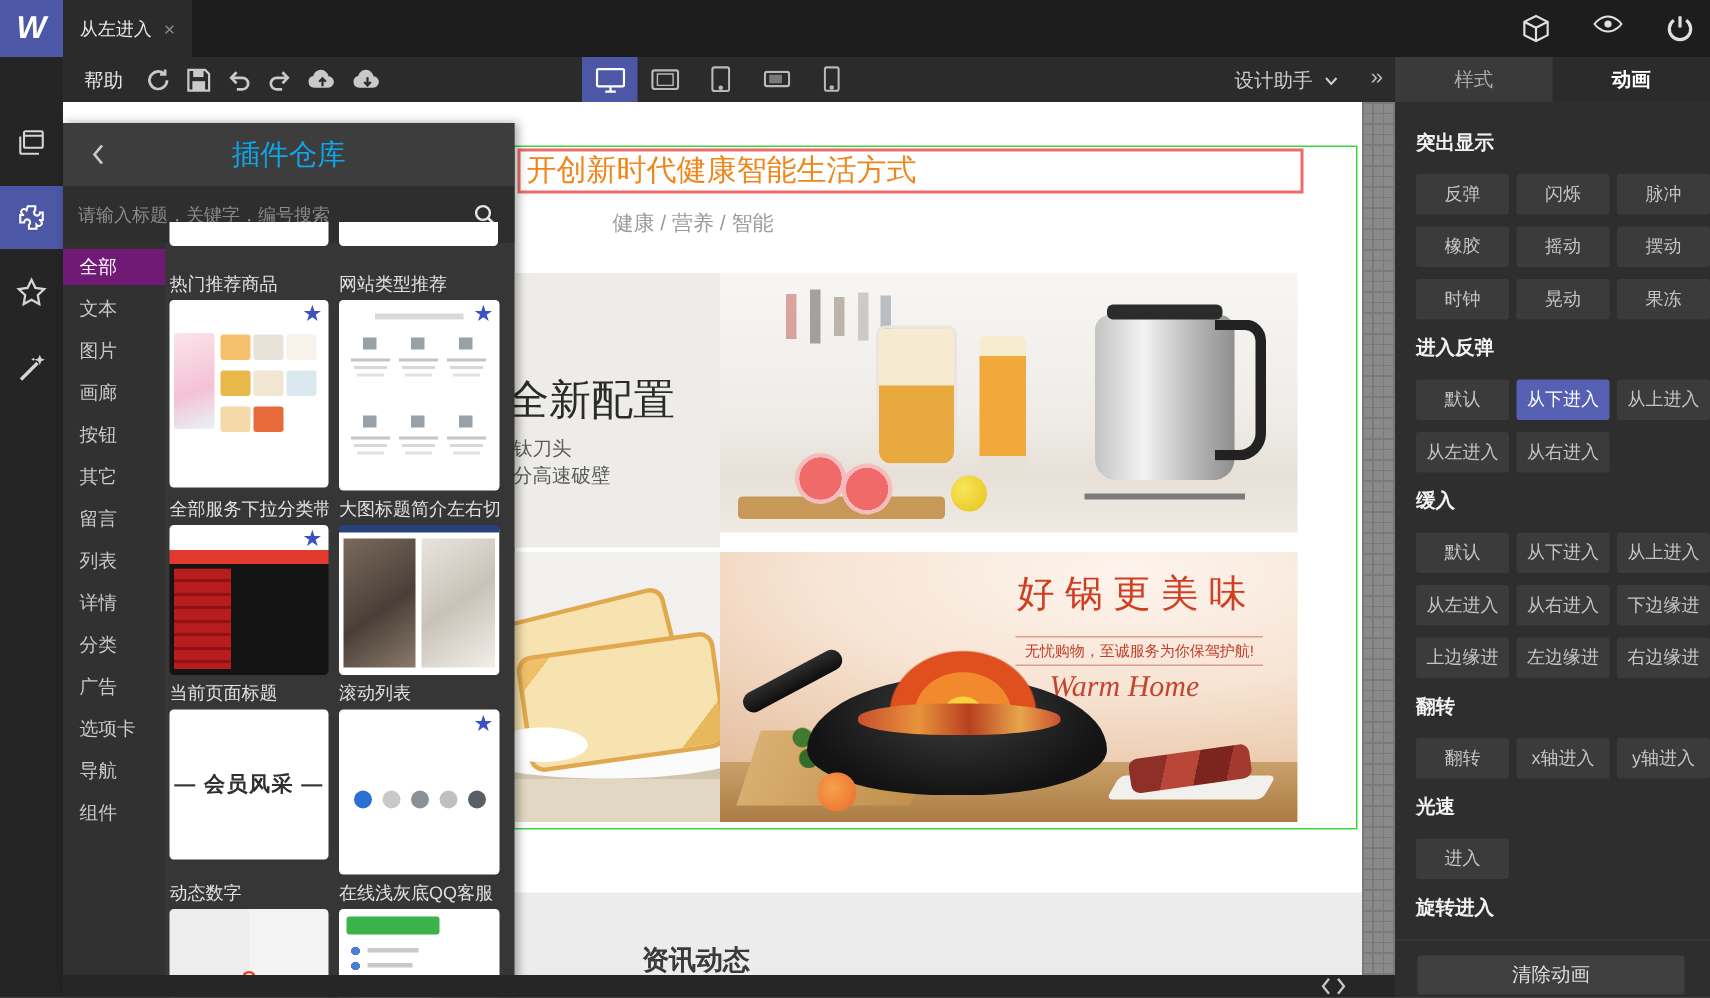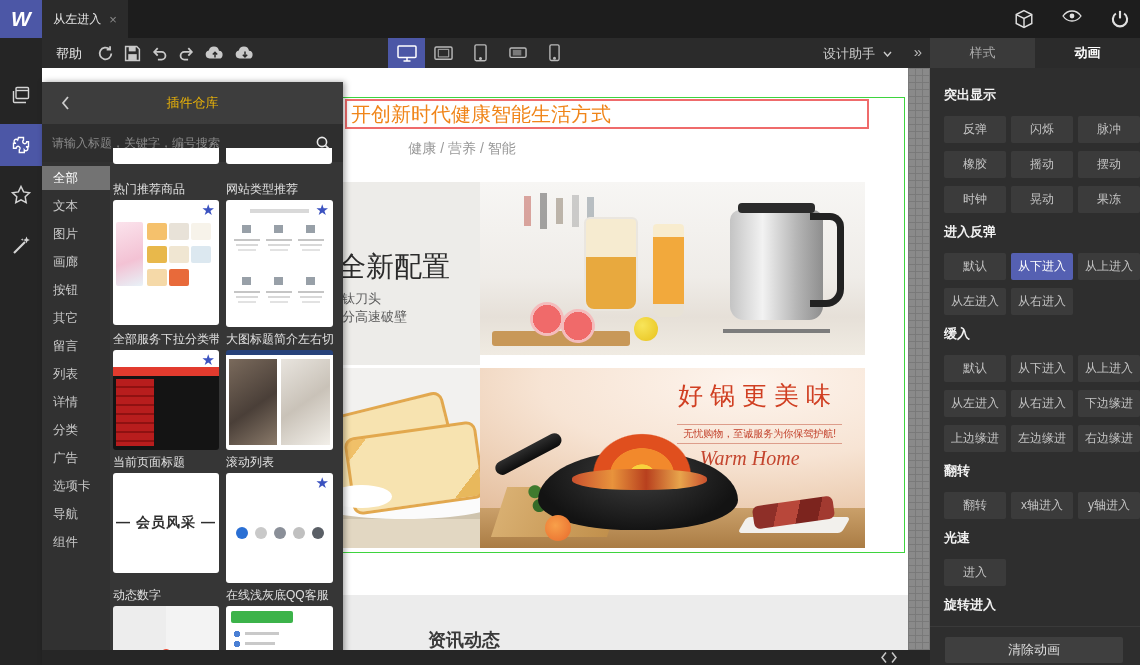--- a/index.html
+++ b/index.html
@@ -98,31 +98,31 @@
     radial-gradient(circle at 30% 30%,#3f7a2e 0 6px,transparent 7px),
     radial-gradient(circle at 72% 52%,#4e8f3a 0 7px,transparent 8px),
     radial-gradient(circle at 40% 78%,#356b28 0 6px,transparent 7px)}
   .w-orange{position:absolute;left:17%;bottom:4%;width:26px;height:26px;border-radius:50%;
     background:radial-gradient(circle at 40% 40%,#f8a04a,#e86a2c)}
   .bottom-band{position:absolute;left:0;top:527px;width:866px;height:55px;background:#ececec}
   .section-title{position:absolute;left:386px;top:560px;font-size:18px;font-weight:bold;color:#3a3a3a}
   
   .plugin-panel{position:absolute;left:42px;top:82px;width:301px;height:583px;background:#363636;
     box-shadow:2px 0 6px rgba(0,0,0,.35);overflow:hidden}
-  .pp-head{position:absolute;left:0;top:0;width:301px;height:42px;background:#3d3d3d;color:#eab308;
-    display:flex;align-items:center;justify-content:center;font-size:13px}
+  .pp-head{position:absolute;left:0;top:0;width:301px;height:42px;background:#3d3d3d;color:#0ea5e9;
+    display:flex;align-items:center;justify-content:center;font-size:19px}
   .pp-back{position:absolute;left:18px;top:13px;width:10px;height:16px;color:#ccc;cursor:pointer}
   .pp-search{position:absolute;left:0;top:42px;width:301px;height:38px;background:#2e2e2e;display:flex;align-items:center}
   .pp-search input{flex:1;background:transparent;border:none;outline:none;color:#bbb;font-size:12px;padding:0 10px;
     font-family:inherit}
   .pp-search input::placeholder{color:#8a8a8a}
   .pp-search .mag{width:16px;height:16px;margin-right:12px;color:#e8e8e8;cursor:pointer}
   .cat-list{position:absolute;left:0;top:80px;width:68px;bottom:0;background:#313131;padding-top:4px}
   .cat{height:24px;line-height:24px;padding-left:11px;font-size:12.5px;color:#c9c9c9;margin-bottom:4px;cursor:pointer}
-  .cat.active{background:#737373;color:#fff}
+  .cat.active{background:#701a75;color:#fff}
   .cards{position:absolute;left:68px;top:66px;right:0;bottom:0;overflow:hidden;padding-left:3px}
   .sliver-row{display:flex;gap:7px;margin-bottom:18px}
   .sliver{width:106px;height:16px;background:#fff;border-radius:0 0 3px 3px;cursor:pointer}
   .card-grid{display:grid;grid-template-columns:106px 107px;column-gap:7px}
   .card-label{font-size:12px;color:#e0e0e0;height:14px;line-height:14px;margin-bottom:4px;white-space:nowrap;overflow:hidden}
   .card{position:relative;height:100px;background:#fff;border-radius:3px;margin-bottom:5px;cursor:pointer;overflow:hidden}
   .card-star{position:absolute;right:4px;top:2px;color:#3b52c0;font-size:15px;z-index:3;line-height:1}
   .pv-products{padding:22px 3px 3px 33px}
   .pp-left{position:absolute;left:3px;top:22px;width:27px;height:64px;border-radius:2px;
     background:linear-gradient(160deg,#fbe3ec,#f3c2d4 60%,#e8f2f8)}

